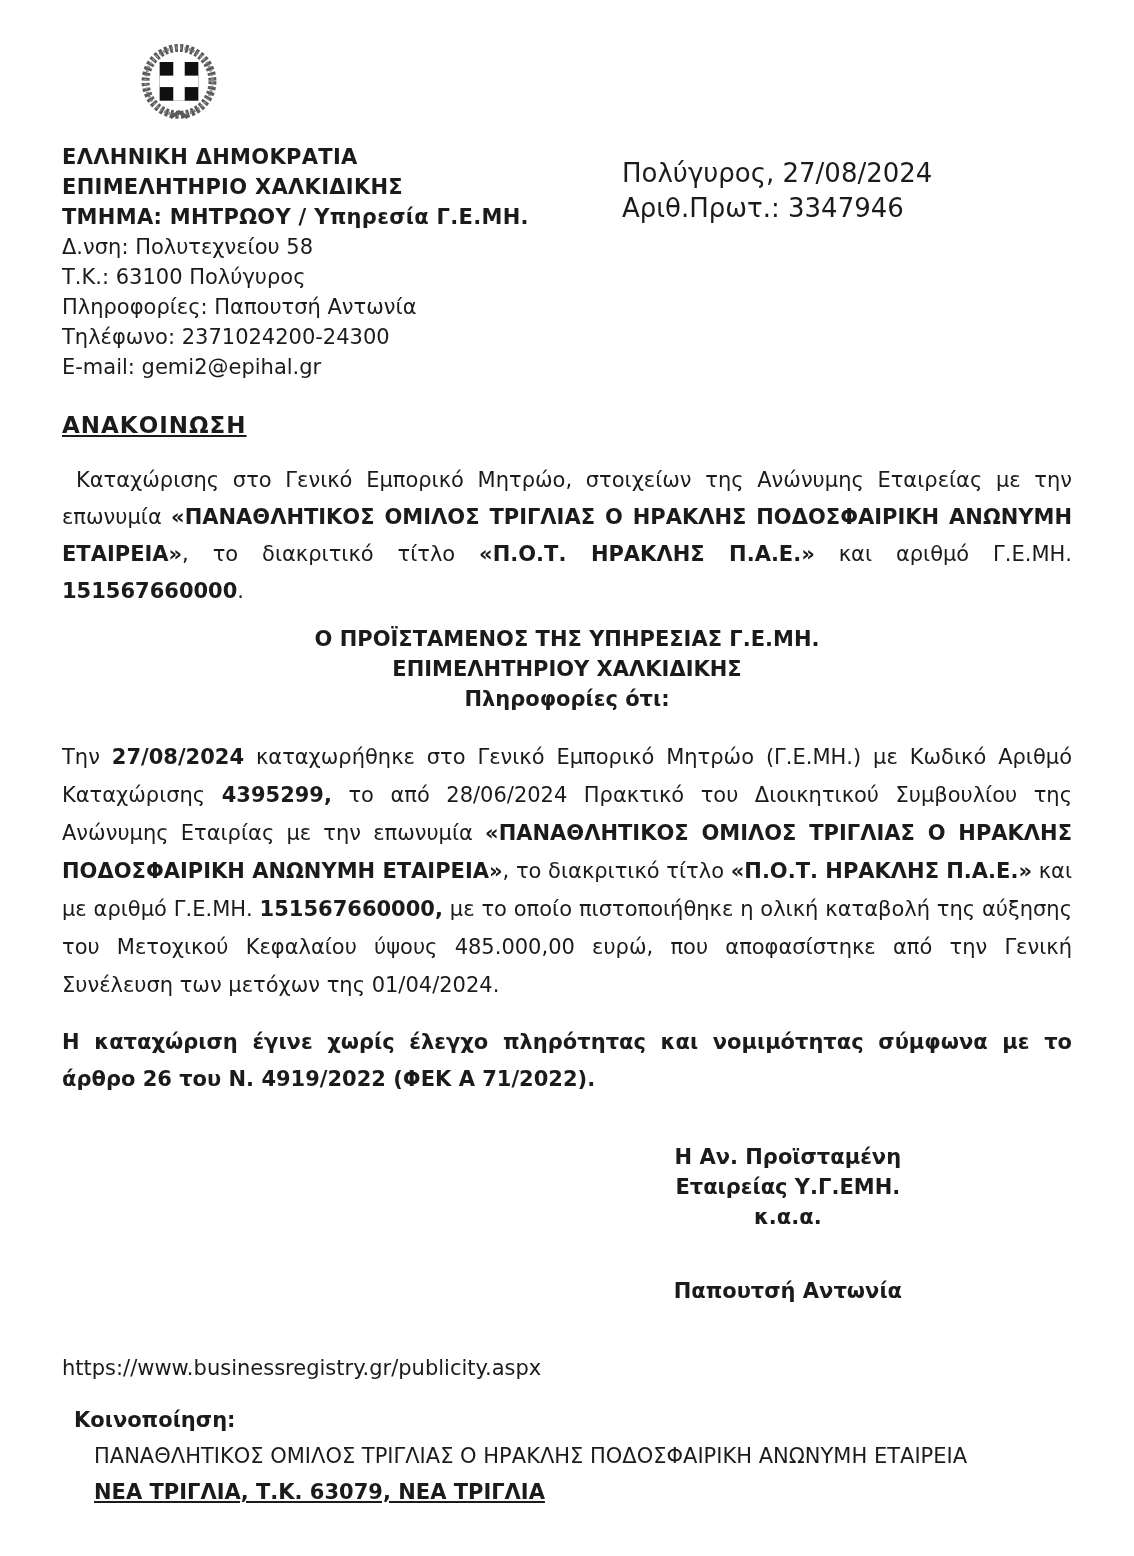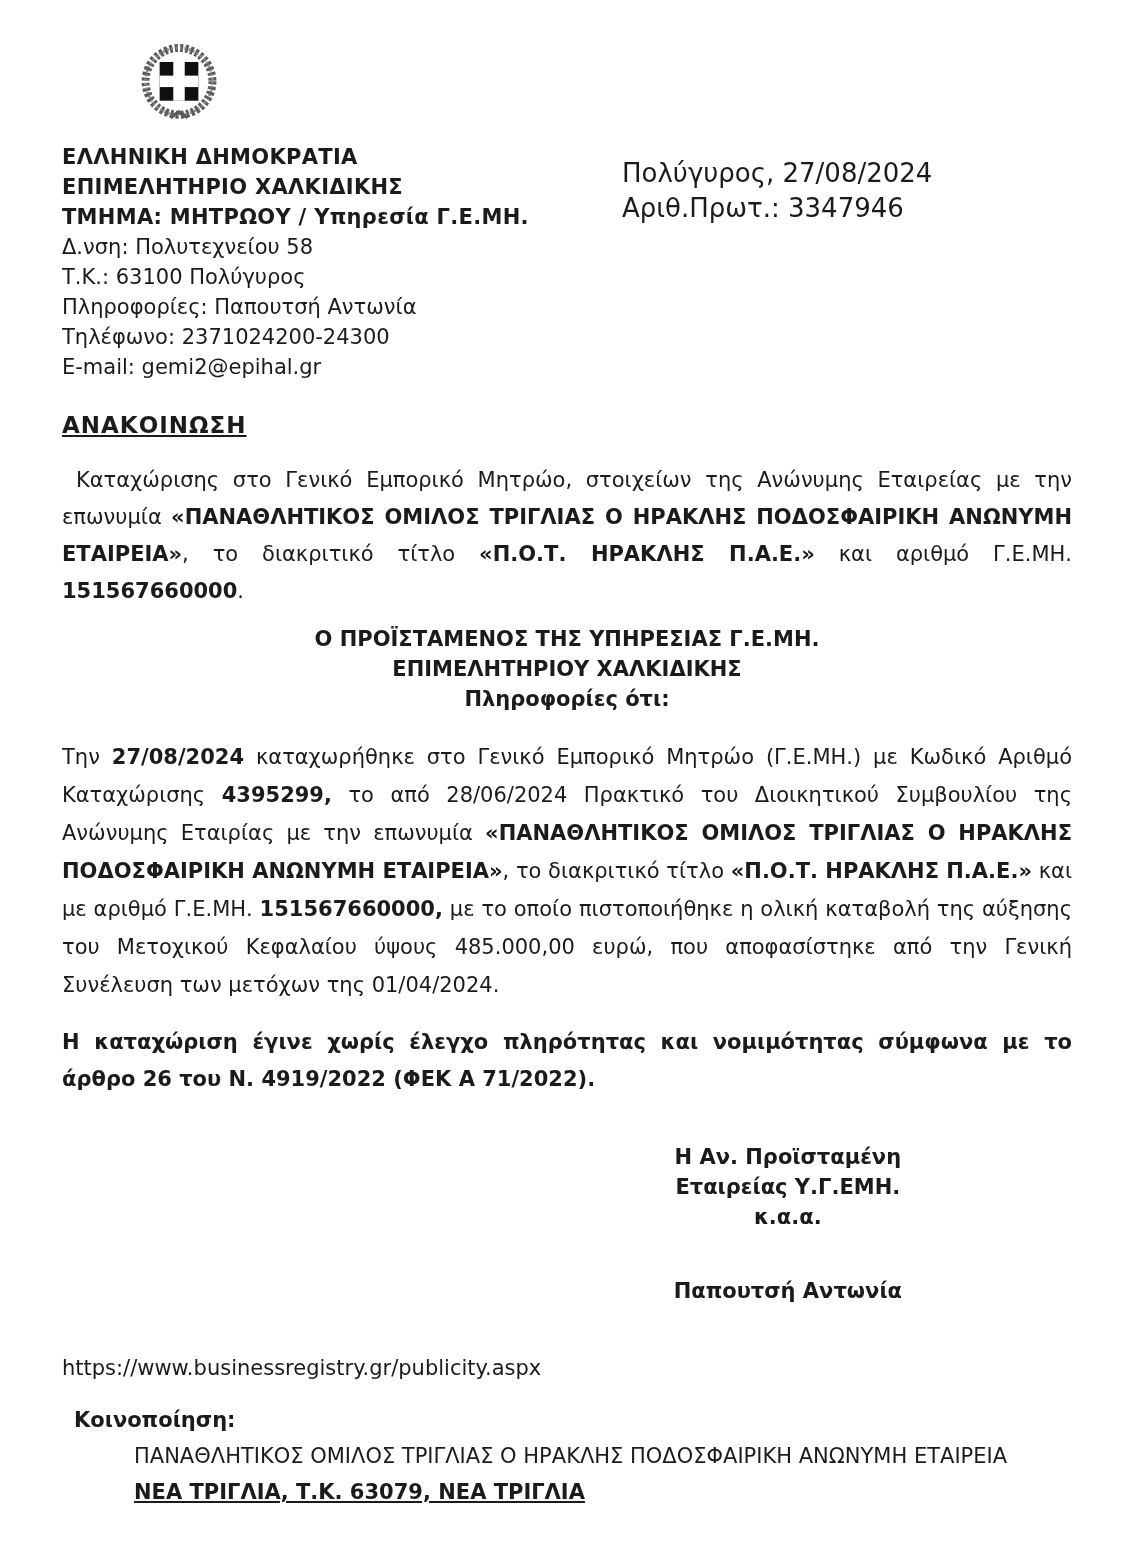--- a/index.html
+++ b/index.html
@@ -61,21 +61,21 @@
 
   .spacer { flex: 1; }
 
   
   .verify { font-size: 21px; line-height: 36px; }
   .verify-line1 { text-align: justify; text-align-last: justify; }
 
   
   .dist { margin-top: 16px; font-size: 21px; line-height: 36px; }
   .dist-label { margin-left: 12px; font-weight: bold; }
-  .dist-item { margin-left: 72px; }
+  .dist-item { margin-left: 32px; }
   .dist-address { font-weight: bold; text-decoration: underline; }
 </style>
 </head>
 <body>
 
 <div class="page">
 
   <div class="emblem-wrap">
     <svg viewBox="0 0 100 100" width="90" height="88" aria-hidden="true">
       <circle cx="50" cy="47" r="38" fill="none" stroke="#5a5a5a" stroke-width="9" stroke-dasharray="3.5 2.5"></circle>

